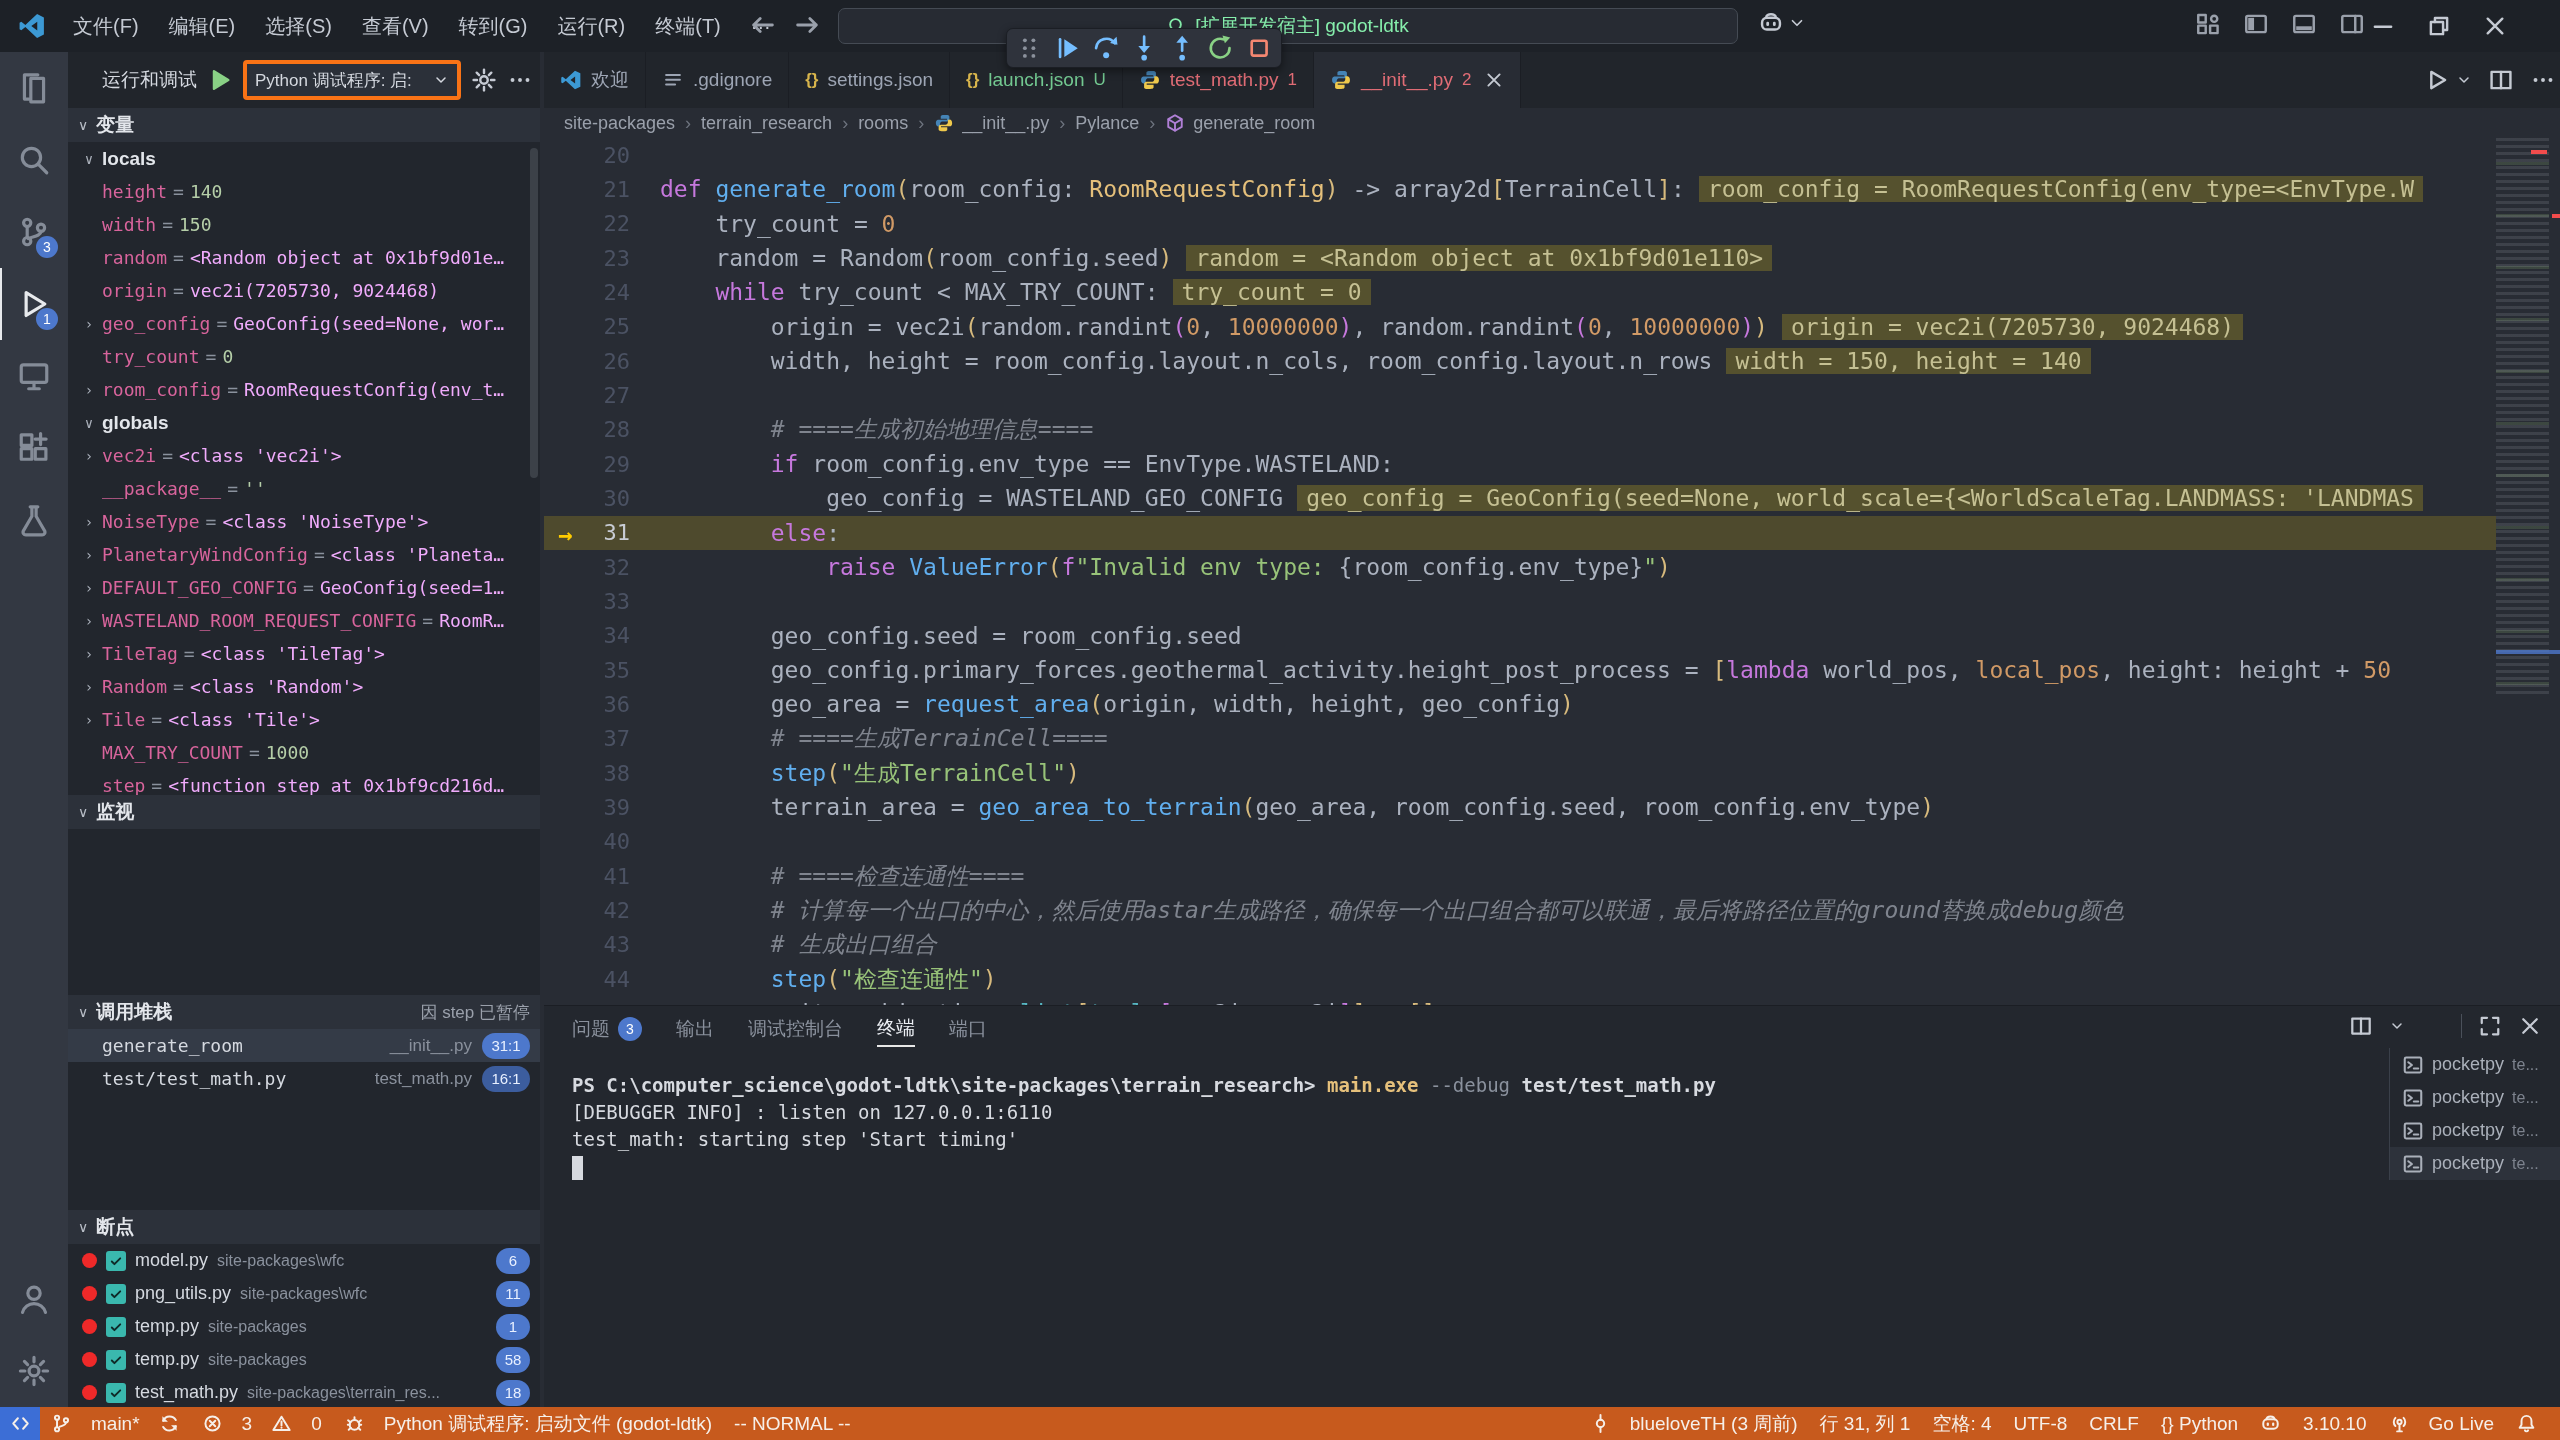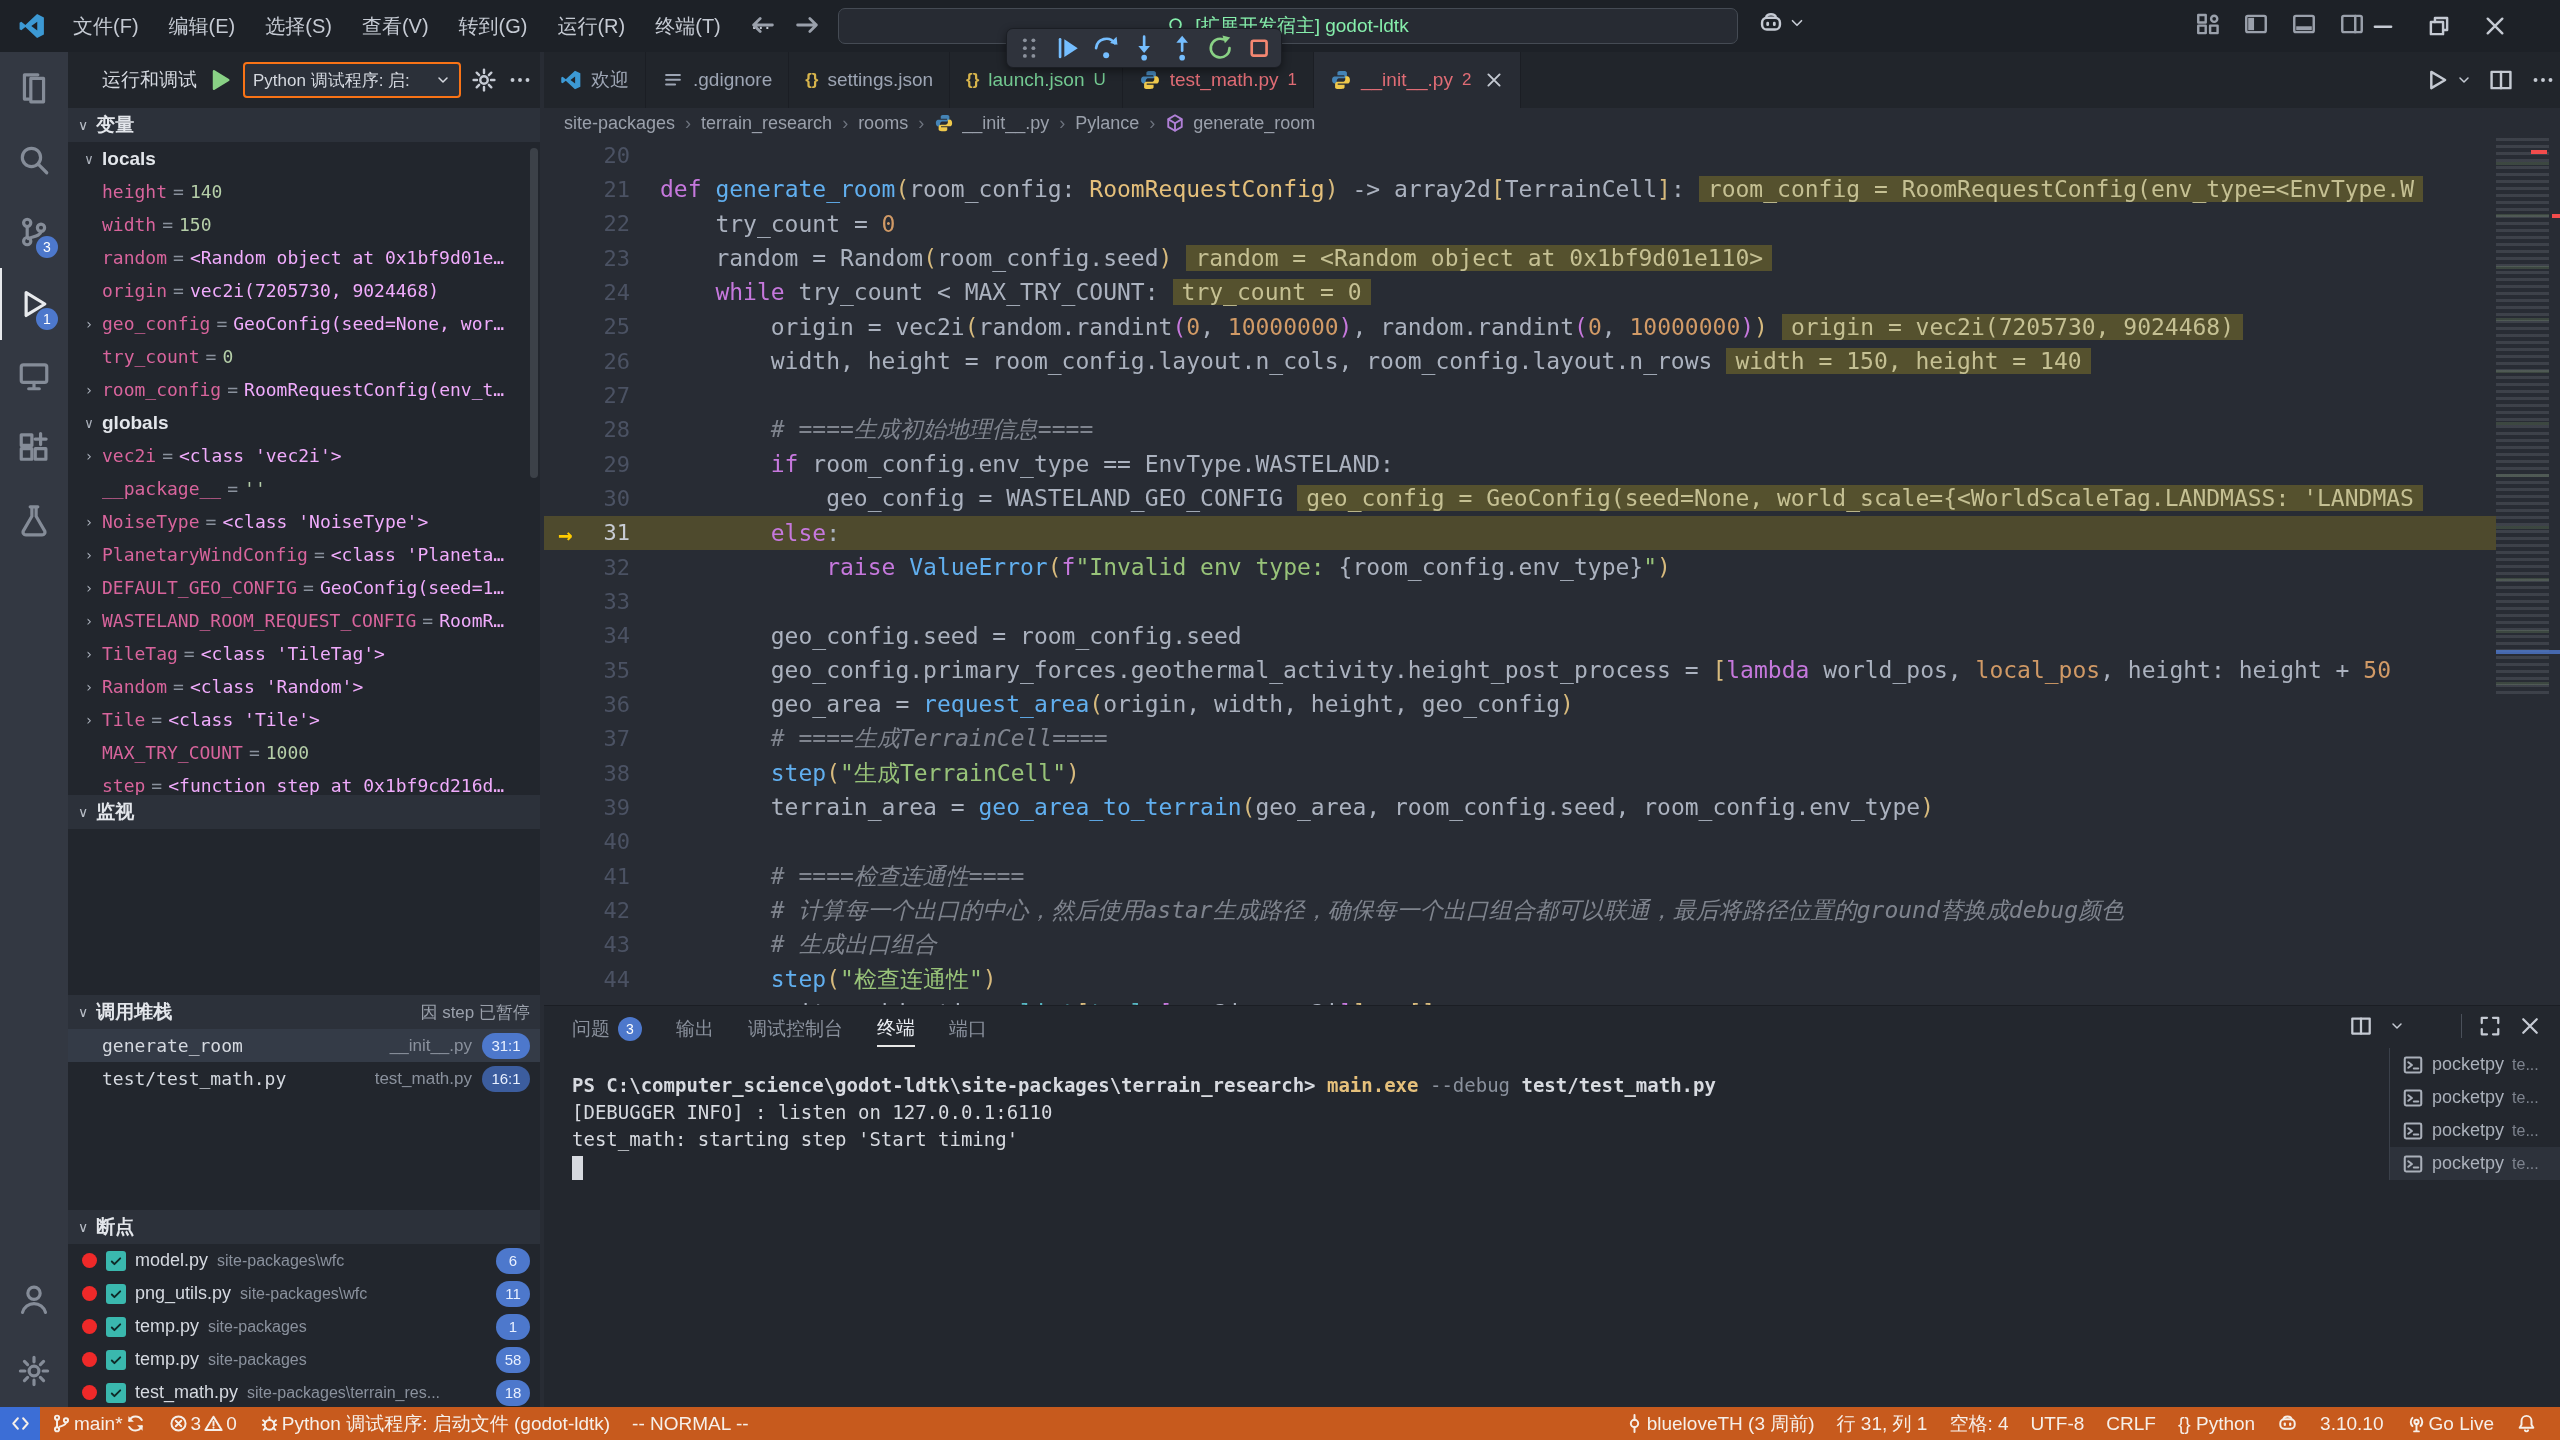--- a/index.html
+++ b/index.html
@@ -39,21 +39,21 @@
   .act-item .icon { width:34px; height:34px; }
   .act-badge { position:absolute; right:10px; bottom:10px; min-width:22px; height:22px; border-radius:11px;
     background:#4d78cc; color:#fff; font-size:14px; display:flex; align-items:center; justify-content:center; padding:0 4px; }
   .act-bottom { position:absolute; bottom:0; left:0; width:68px; }
 
   
   .sidebar { position:absolute; left:68px; top:52px; width:472px; height:1355px; background:#21252b; z-index:9; overflow:hidden; }
   .runbar { position:absolute; left:0; top:0; width:472px; height:56px; display:flex; align-items:center; padding-left:34px; gap:10px; }
   .runbar-label { color:#d5d9e0; font-size:19px; white-space:nowrap; }
   .runbar .play { color:#89d185; width:26px; height:26px; }
-  .run-select { width:218px; height:36px; background:#2b3039; border:2px solid #f97316; border-radius:4px;
+  .run-select { width:218px; height:36px; background:#2b3039; border:4px solid #f97316; border-radius:4px;
     color:#d5d9e0; font-size:17px; display:flex; align-items:center; padding:16px 8px; gap:6px; }
   .run-select span.txt { flex:1; overflow:hidden; white-space:nowrap; }
   .runbar .gear, .runbar .dots { color:#c5cad3; width:26px; height:26px; }
 
   .sb-section-header { position:absolute; left:0; width:472px; height:34px; background:#2c313a;
     display:flex; align-items:center; padding:0 10px; color:#e3e6eb; font-size:19px; font-weight:bold; gap:8px; }
   .sb-section-header .chev { color:#b8bdc6; font-size:14px; font-weight:normal; }
   .sb-note { margin-left:auto; font-weight:normal; color:#9aa0ab; font-size:17px; }
   .sb-content { position:absolute; left:0; width:472px; background:#22262d; overflow:hidden; }
 
@@ -137,21 +137,21 @@
   .term-item { height:33px; display:flex; align-items:center; gap:8px; padding-left:12px; color:#aab0ba; font-size:18px; }
   .term-item.sel { background:#2d323b; }
   .term-item .icon { width:22px; height:22px; flex:none; }
   .term-item .tail { color:#7d838e; font-size:16px; }
 
   
   .statusbar { position:absolute; left:0; top:1407px; width:2560px; height:33px; background:#c75a1d;
     display:flex; align-items:center; color:#f6efe9; font-size:19px; z-index:50; }
   .sb-left { display:flex; align-items:center; height:33px; }
   .sb-right { margin-left:auto; display:flex; align-items:center; height:33px; padding-right:12px; }
-  .seg { display:flex; align-items:center; gap:2px; padding:0 11px; height:33px; white-space:nowrap; }
+  .seg { display:flex; align-items:center; gap:19px; padding:0 11px; height:33px; white-space:nowrap; }
   .seg .icon { width:21px; height:21px; }
   .seg.remote { background:#3c6ed6; width:40px; justify-content:center; padding:0; }
 </style>
 </head>
 <body>
 
 <div class="app">
 
   <div class="titlebar">
     <span class="icon tb-logo">

